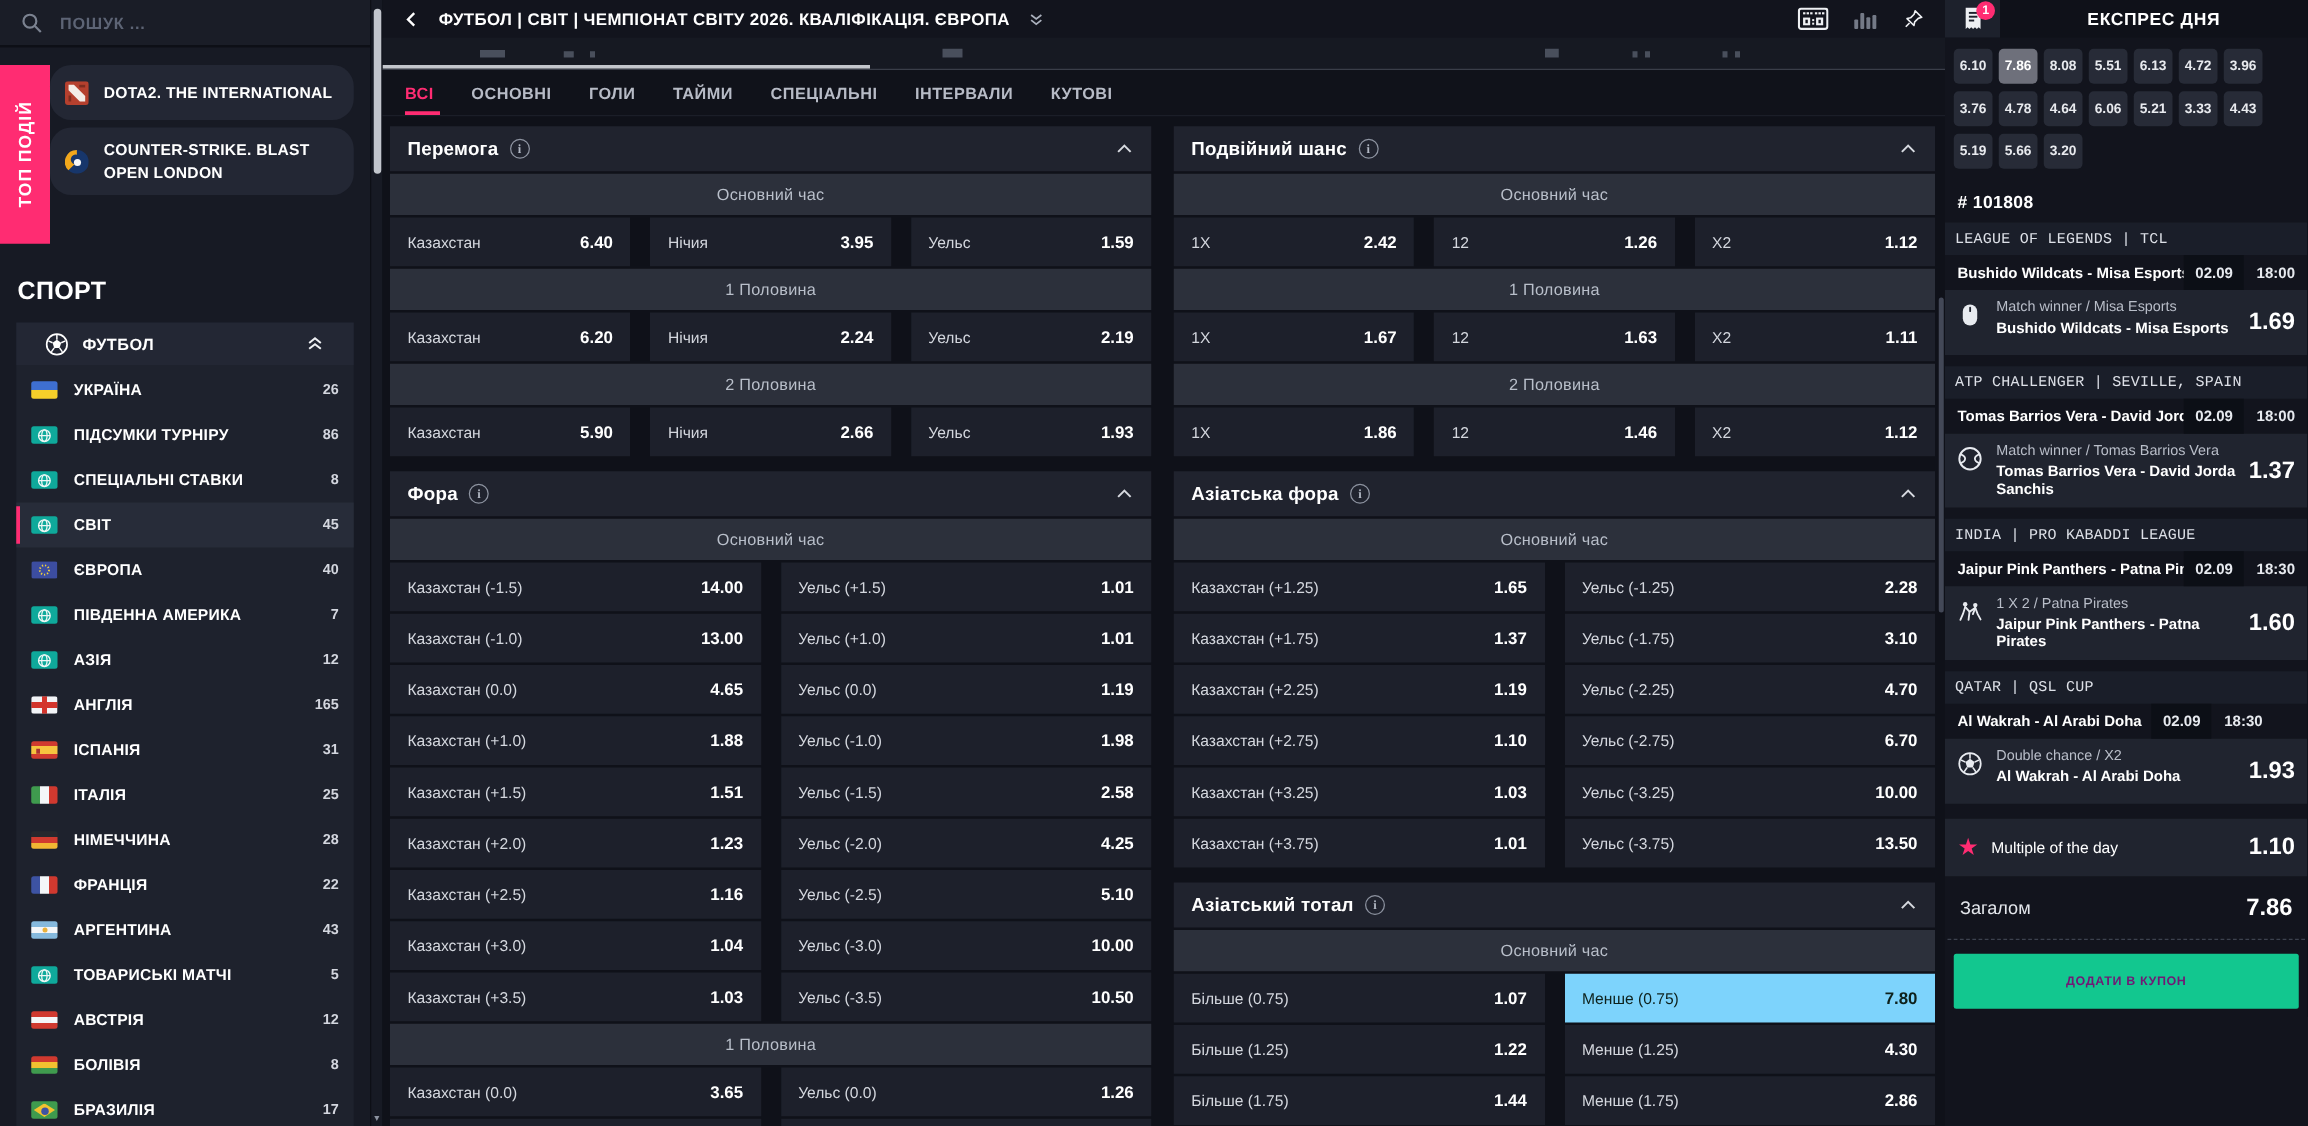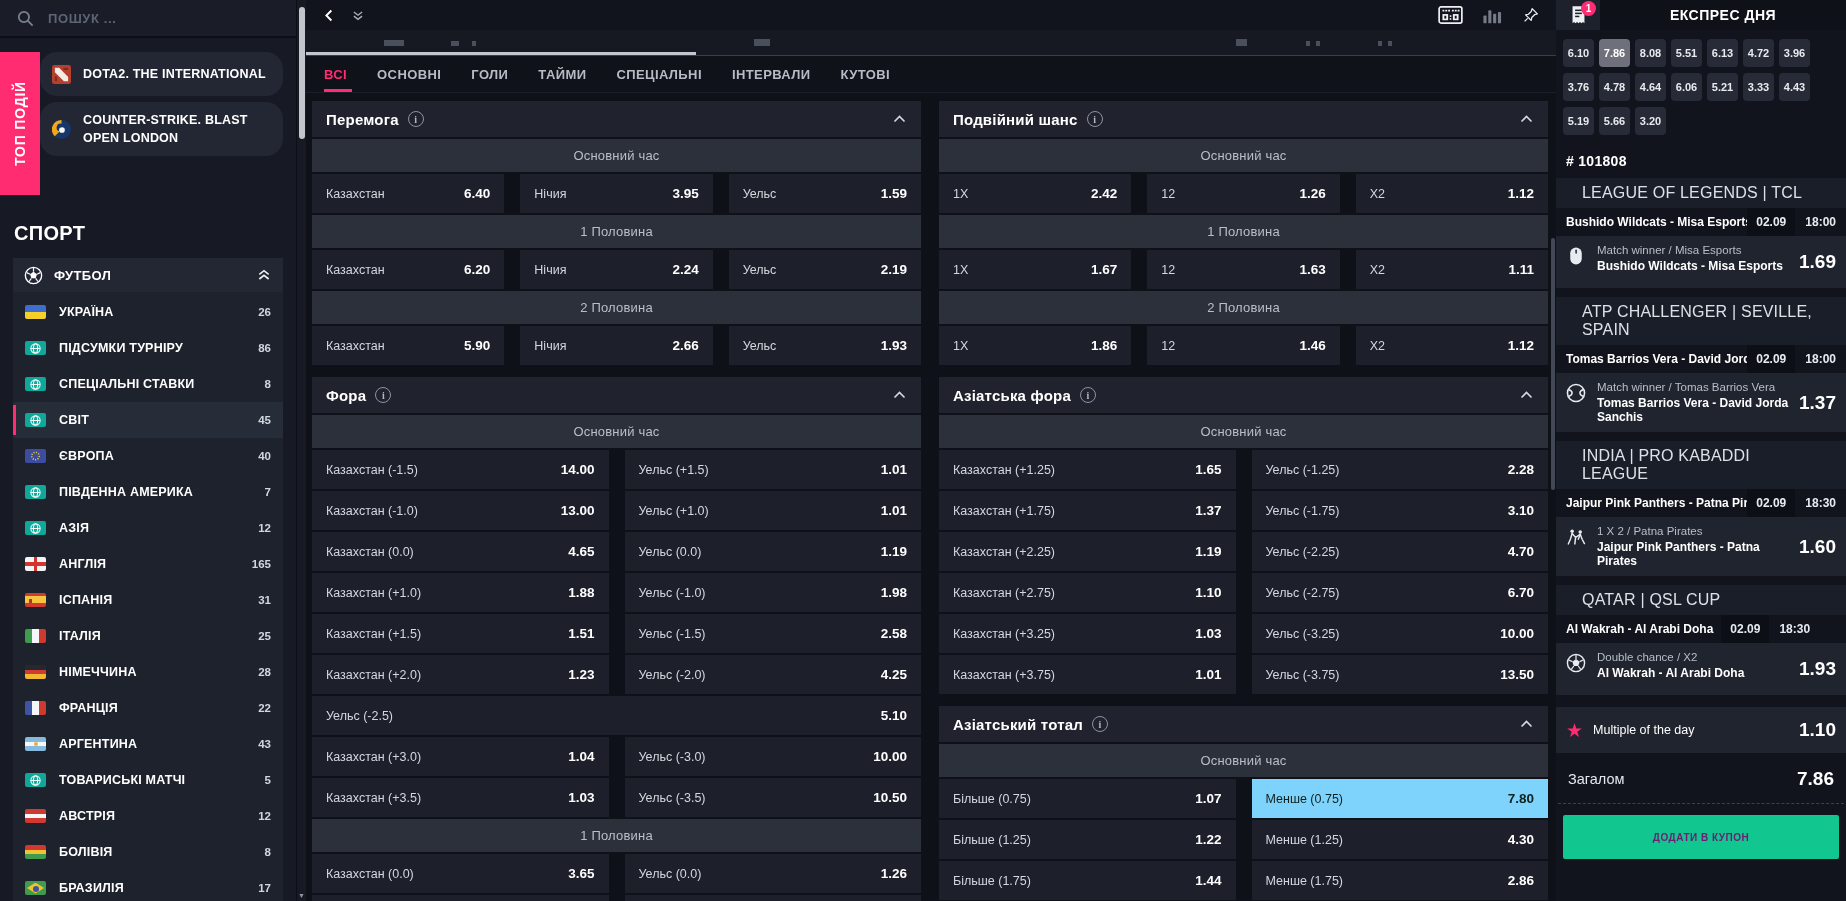--- a/index.html
+++ b/index.html
@@ -13,21 +13,21 @@
   .search .ph { color:#5d6475; font-weight:bold; font-size:13px; letter-spacing:.6px; }
   .tops { display:flex; margin-top:14px; align-items:flex-start; }
   .ribbon { width:40px; min-height:143px; background:#ff2c72; display:flex; align-items:center; justify-content:center; flex:none; }
   .ribbon span { writing-mode:vertical-rl; transform:rotate(180deg); color:#fff; font-weight:bold; font-size:14px; letter-spacing:.8px; white-space:nowrap; }
   .top-events { flex:1; display:flex; flex-direction:column; gap:6px; padding-right:13px; }
   .top-event { background:#232734; display:flex; align-items:center; gap:12px; padding:9px 12px; cursor:pointer; min-height:44px;border-radius:17px; }
   .top-event .te-label { color:#fff; font-weight:bold; font-size:12.5px; letter-spacing:.2px; line-height:1.45; }
   .ticon { width:19px; height:19px; flex:none; display:inline-flex; }
   .ticon svg { width:100%; height:100%; }
   .sport-h { color:#fff; font-weight:bold; font-size:20px; margin:27px 0 13px 14px; letter-spacing:.3px; }
-  .fb-head { margin:0 13px; background:#232734; height:34px; display:flex; align-items:center; gap:11px; padding:0 11px; cursor:pointer; }
+  .fb-head { margin:0 13px; background:#232734; height:34px; display:flex; align-items:center; gap:11px; padding:0 23px; cursor:pointer; }
   .fb-head .fb-label { color:#fff; font-weight:bold; font-size:13px; letter-spacing:.4px; }
   .fb-head .chev2up { margin-left:auto; display:flex; }
   .country-list { margin:0 13px; background:#1e222d; padding-top:2px; }
   .c-item { height:36px; display:flex; align-items:center; gap:13px; padding:0 12px; position:relative; cursor:pointer; }
   .c-item.active { background:#272c39; }
   .c-item.active::before { content:''; position:absolute; left:0; top:3px; bottom:3px; width:3px; background:#ff2c72; }
   .c-item .c-label { color:#fff; font-weight:bold; font-size:12.5px; letter-spacing:.2px; }
   .c-item .c-count { margin-left:auto; color:#d3d6de; font-weight:bold; font-size:11.5px; }
   .flagwrap { width:21px; height:14px; flex:none; display:inline-flex; }
   .flag { width:21px; height:14px; border-radius:2px; display:inline-block; position:relative; overflow:hidden; }
@@ -89,21 +89,21 @@
   .ex-head { height:30px; display:flex; flex:none; background:#0f1119; }
   .coupon-tab { width:44px; background:#1d212c; display:flex; align-items:center; justify-content:center; position:relative; cursor:pointer; flex:none; }
   .coupon-tab svg { width:17px; height:21px; }
   .badge { position:absolute; top:1px; right:4px; background:#ff2c72; color:#fff; width:15px; height:15px; border-radius:50%; font-size:10px; font-weight:bold; display:flex; align-items:center; justify-content:center; }
   .ex-title { flex:1; display:flex; align-items:center; justify-content:center; color:#fff; font-weight:bold; font-size:14px; letter-spacing:.5px; }
   .chips { display:flex; flex-wrap:wrap; gap:6px 5px; padding:9px 7px 5px; }
   .chip { width:31px; height:28px; background:#272b37; border-radius:4px; color:#e8eaee; font-weight:bold; font-size:11px; display:flex; align-items:center; justify-content:center; cursor:pointer; }
   .chip.sel { background:#6e707b; color:#fff; }
   .coupon-id { color:#fff; font-weight:bold; font-size:14px; padding:13px 0 9px 10px; letter-spacing:.3px; }
   .leg { margin-bottom:9px; }
-  .leg-league { background:#1a1e29; padding:6px 26px; color:#dde0e7; font-size:16px; letter-spacing:.2px; }
+  .leg-league { background:#1a1e29; padding:6px 8px; color:#dde0e7; font-size:12px; letter-spacing:.2px;font-family:Liberation Mono, monospace; }
   .leg-match { display:flex; align-items:stretch; font-size:12px; }
   .leg-match .lm-name { padding:7px 8px 7px 10px; color:#fff; font-weight:bold; white-space:nowrap; overflow:hidden; }
   .leg-match .lm-date { background:#0c0f16; padding:7px 9px; color:#e7eaef; font-weight:bold; flex:none; }
   .leg-match .lm-time { padding:7px 10px; color:#e7eaef; font-weight:bold; flex:none; }
   .leg-bet { background:#20242f; padding:8px 10px; display:flex; gap:9px; min-height:52px; cursor:pointer; }
   .leg-icon { width:22px; flex:none; display:flex; align-items:flex-start; padding-top:2px; }
   .leg-icon svg { width:20px; height:20px; }
   .leg-lines { flex:1; min-width:0; }
   .leg-lines .l1 { color:#b9bec9; font-size:11.5px; }
   .leg-lines .l2 { color:#fff; font-weight:bold; font-size:12px; margin-top:3px; }
@@ -363,20 +363,21 @@
     <span class="g-arrow">▼</span>
   </div>
 
   <main>
     <div class="m-head">
       <span class="back-btn">
         <svg width="15" height="15" viewBox="0 0 24 24" fill="none" stroke="#fff" stroke-width="3">
             <polyline points="15,4 7,12 15,20"></polyline>
           </svg>
       </span>
+      <span class="m-title">ФУТБОЛ | СВІТ | ЧЕМПІОНАТ СВІТУ 2026. КВАЛІФІКАЦІЯ. ЄВРОПА</span>
       <span class="chev2down">
         <svg width="14" height="13" viewBox="0 0 24 20" fill="none" stroke="#aab0bc" stroke-width="2.4">
             <polyline points="5,4 12,9.5 19,4"></polyline>
             <polyline points="5,11 12,16.5 19,11"></polyline>
           </svg>
       </span>
       <span class="m-head-icons">
         <span>
           <svg width="25" height="18" viewBox="0 0 26 19">
               <rect x="1" y="1" width="24" height="17" rx="2" fill="none" stroke="#eef0f3" stroke-width="1.8"></rect>
@@ -564,20 +565,24 @@
                 <span class="lbl">Казахстан (+2.0)</span>
                 <span class="odd">1.23</span>
               </div>
               <div class="ocell">
                 <span class="lbl">Уельс (-2.0)</span>
                 <span class="odd">4.25</span>
               </div>
             </div>
             <div class="orow">
               <div class="ocell">
+                <span class="lbl">Казахстан (+2.5)</span>
+                <span class="odd">1.16</span>
+              </div>
+              <div class="ocell">
                 <span class="lbl">Уельс (-2.5)</span>
                 <span class="odd">5.10</span>
               </div>
             </div>
             <div class="orow">
               <div class="ocell">
                 <span class="lbl">Казахстан (+3.0)</span>
                 <span class="odd">1.04</span>
               </div>
               <div class="ocell">

